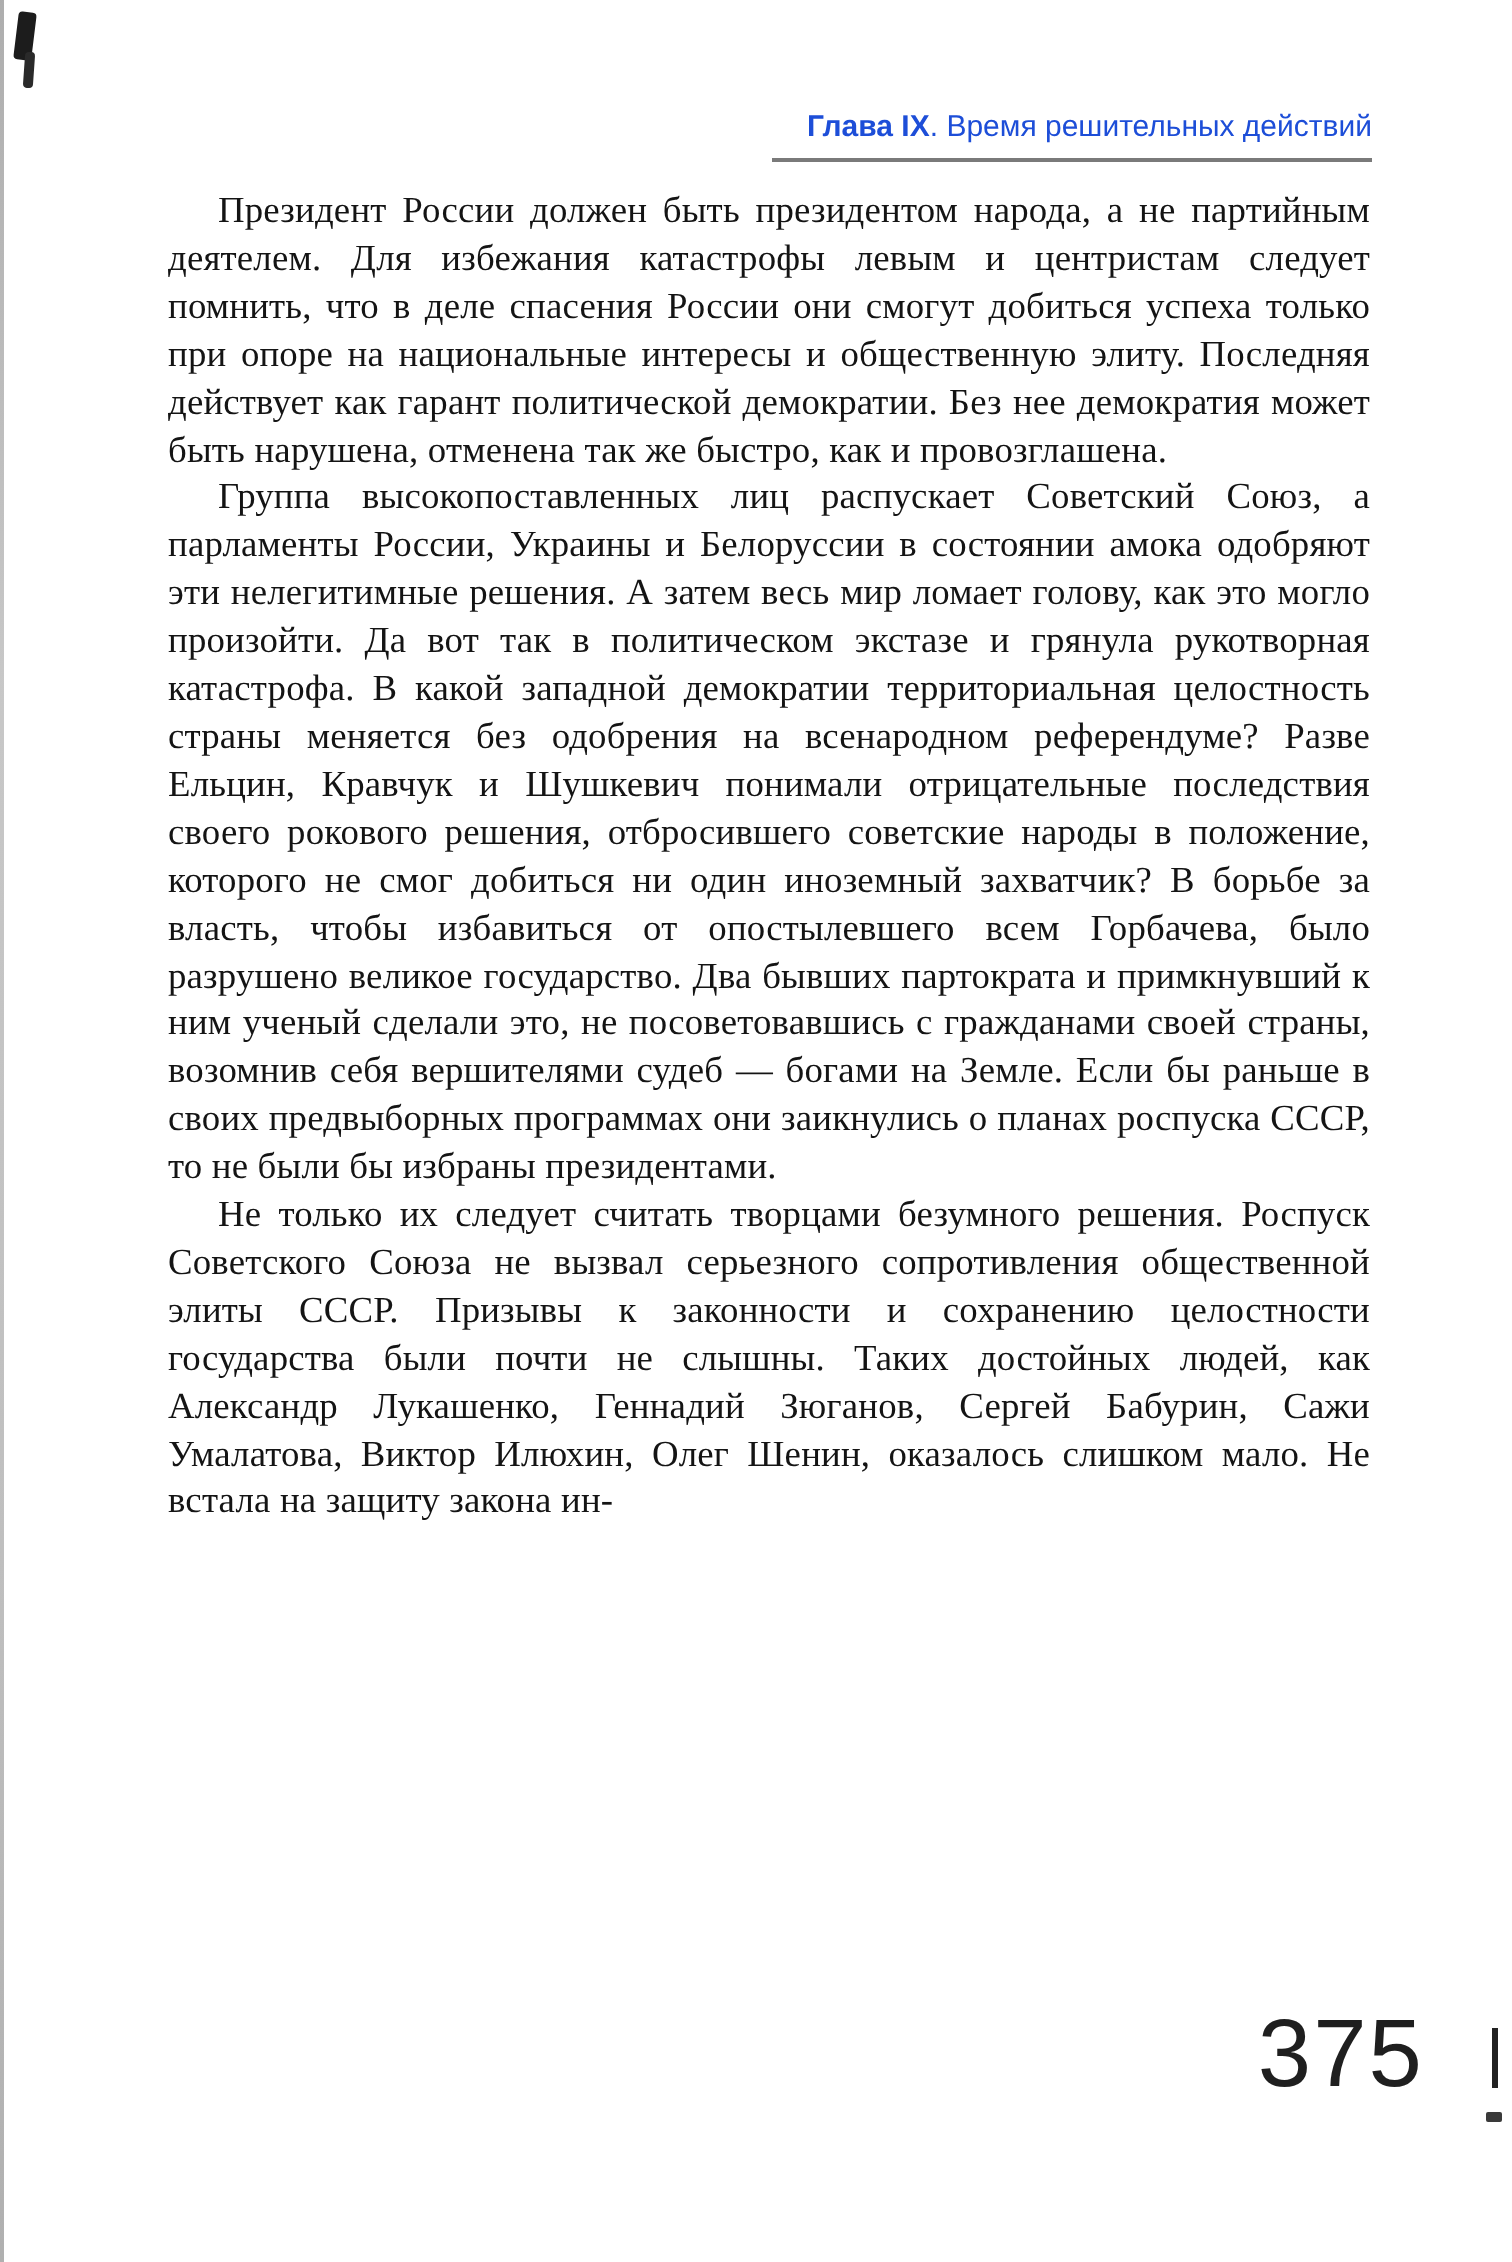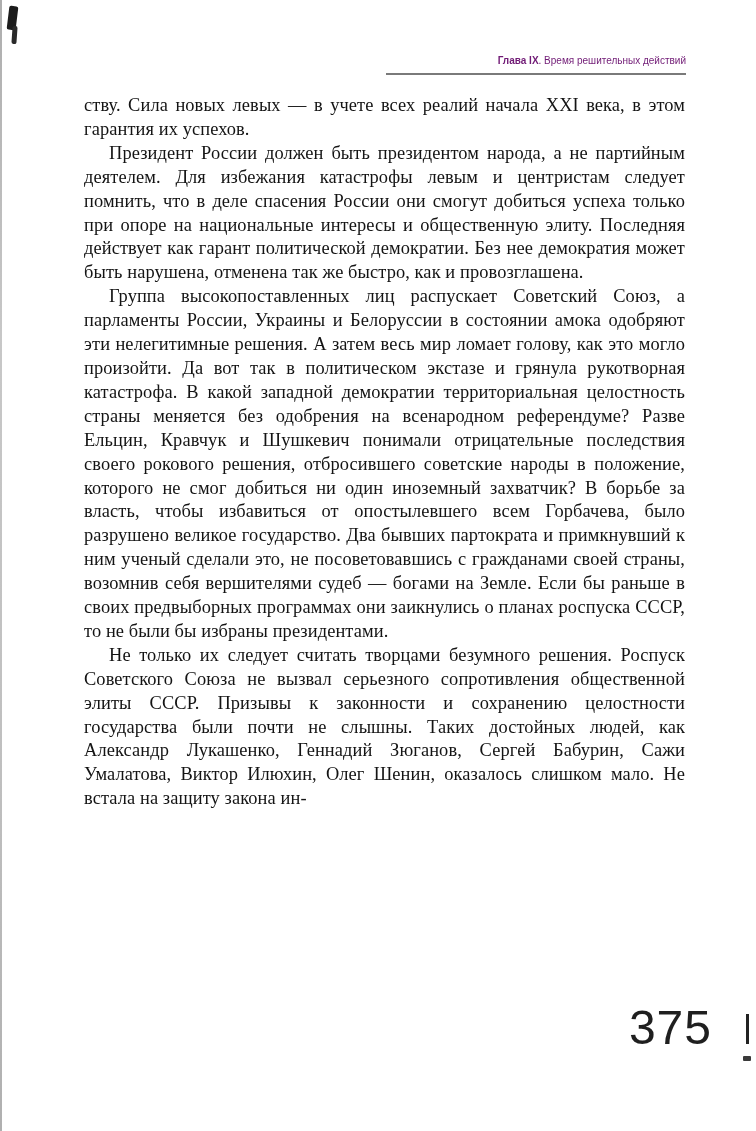--- a/index.html
+++ b/index.html
@@ -50,22 +50,22 @@
     width: 8px; height: 5px;
     background: #3a3a3a;
     border-radius: 1px;
   }
   .page-header {
     position: absolute;
     top: 55px;
     right: 70px;
     text-align: right;
     font-family: "Liberation Sans", sans-serif;
-    font-size: 10px;
-    color: #701a75;
+    font-size: 15px;
+    color: #1d4ed8;
   }
   .page-header .header-inner {
     display: inline-block;
     padding-bottom: 7px;
     border-bottom: 2px solid #7a7a7a;
     min-width: 300px;
     text-align: right;
   }
   .chapter-label {
     font-weight: bold;
@@ -107,19 +107,18 @@
 <div class="artifact-right-tick"></div>
 <div class="artifact-right-dot"></div>
 
 <div class="page-header">
   <span class="header-inner">
     <span class="chapter-label">Глава IX</span><span class="chapter-title">. Время решительных действий</span>
   </span>
 </div>
 
 <div class="body-text">
-  <p class="no-indent">ству. Сила новых левых — в учете всех реалий начала XXI века, в этом гарантия их успехов.</p>
   <p>Президент России должен быть президентом народа, а не партийным деятелем. Для избежания катастрофы левым и центристам следует помнить, что в деле спасения России они смогут добиться успеха только при опоре на национальные интересы и общественную элиту. Последняя действует как гарант политической демократии. Без нее демократия может быть нарушена, отменена так же быстро, как и провозглашена.</p>
   <p>Группа высокопоставленных лиц распускает Советский Союз, а парламенты России, Украины и Белоруссии в состоянии амока одобряют эти нелегитимные решения. А затем весь мир ломает голову, как это могло произойти. Да вот так в политическом экстазе и грянула рукотворная катастрофа. В какой западной демократии территориальная целостность страны меняется без одобрения на всенародном референдуме? Разве Ельцин, Кравчук и Шушкевич понимали отрицательные последствия своего рокового решения, отбросившего советские народы в положение, которого не смог добиться ни один иноземный захватчик? В борьбе за власть, чтобы избавиться от опостылевшего всем Горбачева, было разрушено великое государство. Два бывших партократа и примкнувший к ним ученый сделали это, не посоветовавшись с гражданами своей страны, возомнив себя вершителями судеб — богами на Земле. Если бы раньше в своих предвыборных программах они заикнулись о планах роспуска СССР, то не были бы избраны президентами.</p>
   <p>Не только их следует считать творцами безумного решения. Роспуск Советского Союза не вызвал серьезного сопротивления общественной элиты СССР. Призывы к законности и сохранению целостности государства были почти не слышны. Таких достойных людей, как Александр Лукашенко, Геннадий Зюганов, Сергей Бабурин, Сажи Умалатова, Виктор Илюхин, Олег Шенин, оказалось слишком мало. Не встала на защиту закона ин-</p>
 </div>
 
 <div class="page-number">375</div>
 
 </body></html>

